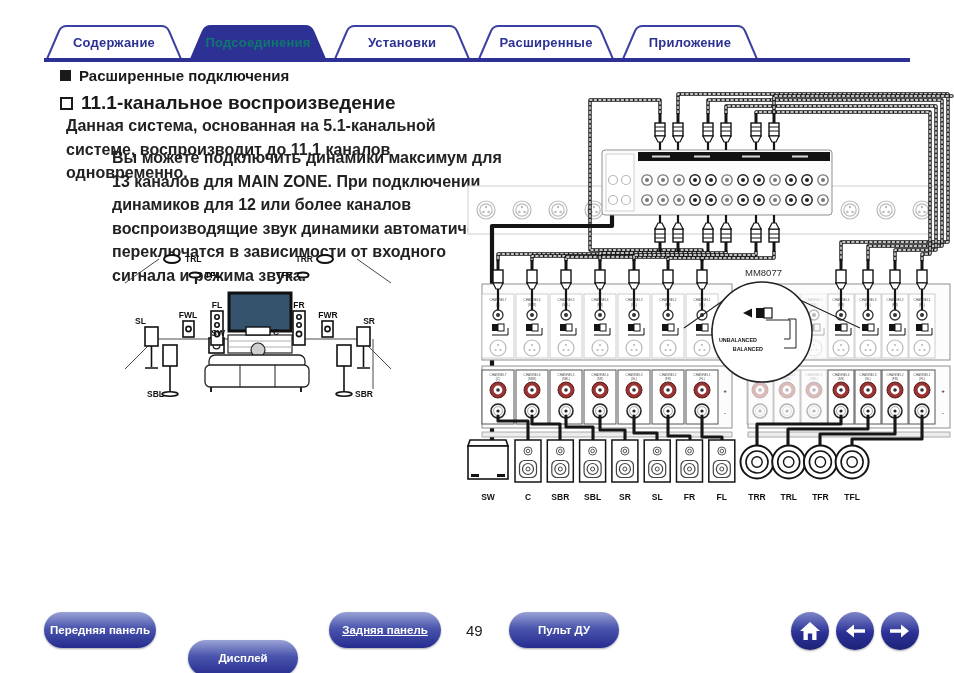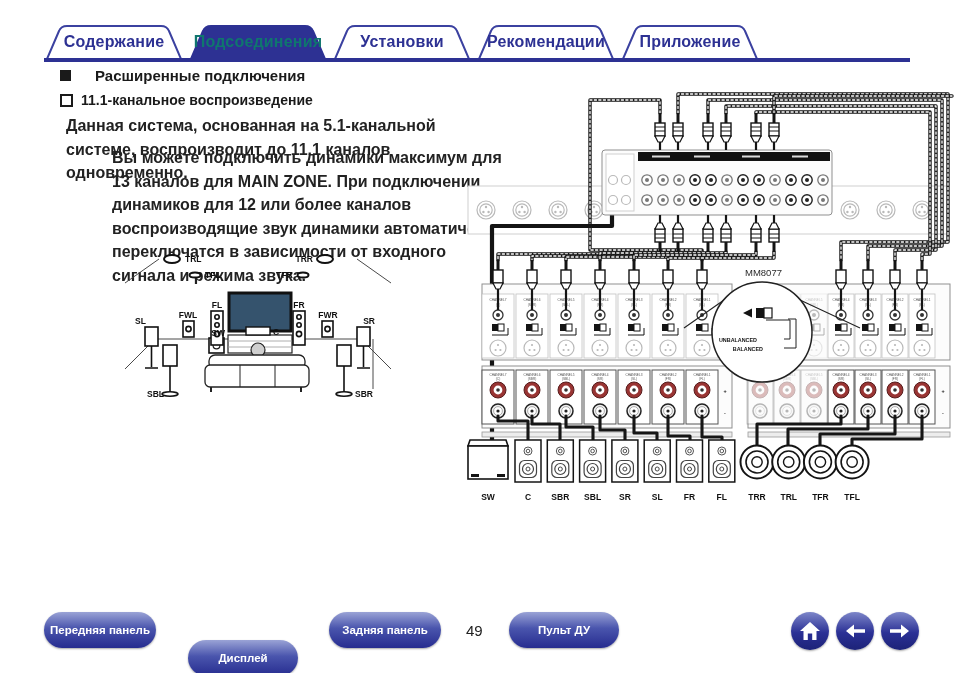--- a/index.html
+++ b/index.html
@@ -5,27 +5,27 @@
   html,body{margin:0;padding:0;background:#fff;}
   body{width:954px;height:673px;position:relative;overflow:hidden;
        font-family:"Liberation Sans","DejaVu Sans",sans-serif;color:#1a1a1a;}
   
   .tabbar{position:absolute;left:44px;top:25px;width:866px;height:34px;display:flex;gap:4px;}
   .tab{width:140px;height:34px;position:relative;flex:0 0 auto;cursor:pointer;}
   .tab svg{position:absolute;inset:0;width:100%;height:100%;}
   .tabshape{fill:#fff;stroke:#3b41a0;stroke-width:2;}
   .tab.active .tabshape{fill:#2d3193;stroke:#2d3193;}
   .tablabel{position:absolute;inset:0;display:flex;align-items:center;justify-content:center;
-            font-weight:bold;font-size:16px;color:#2d3193;letter-spacing:.2px;}
+            font-weight:bold;font-size:13px;color:#2d3193;letter-spacing:.2px;}
   .tab.active .tablabel{color:#0f766e;}
   .tabrule{position:absolute;left:44px;top:58px;width:866px;height:4px;background:#2d3193;}
   
-  .h1{position:absolute;left:60px;top:67px;font-size:15px;font-weight:bold;display:flex;align-items:center;gap:24px;}
+  .h1{position:absolute;left:60px;top:67px;font-size:15px;font-weight:bold;display:flex;align-items:center;gap:8px;}
   .h1 .sq{width:11px;height:11px;background:#1a1a1a;display:inline-block;}
-  .h2{position:absolute;left:60px;top:92px;font-size:14px;font-weight:bold;display:flex;align-items:center;gap:8px;}
+  .h2{position:absolute;left:60px;top:92px;font-size:19px;font-weight:bold;display:flex;align-items:center;gap:8px;}
   .h2 .osq{width:9px;height:9px;border:2px solid #1a1a1a;display:inline-block;}
   .para{position:absolute;left:66px;width:392px;font-size:16px;line-height:1.47;color:#222;font-weight:bold;}
   #para1{top:114px;}
   #para2{top:146px;margin-left:46px;}
   
   #room-svg{position:absolute;left:125px;top:237px;width:266px;height:192px;}
   #wiring-svg{position:absolute;left:462px;top:88px;width:492px;height:422px;}
   .ink{stroke:#1c1c1c;fill:none;stroke-width:1.2;}
   .thin{stroke:#4a4a4a;fill:none;stroke-width:1;}
   .lbl{font-weight:bold;font-size:8.5px;fill:#111;}
@@ -46,21 +46,21 @@
   .mm{font-size:9.5px;fill:#2b2b2b;}
   .slbl{font-weight:bold;font-size:8.5px;fill:#111;text-anchor:middle;}
   
   .fbtns{position:absolute;left:0;top:612px;width:916px;height:40px;padding-left:40px;}
   .fbtn{position:absolute;height:36px;border-radius:18px;color:#fff;font-weight:bold;font-size:11.5px;
         line-height:1.12;display:flex;align-items:center;justify-content:center;text-align:center;
         background:linear-gradient(180deg,#9aa3d6 0%,#4a55ad 45%,#262c8f 100%);
         box-shadow:0 1px 2px rgba(0,0,0,.35);cursor:pointer;padding:0 4px;box-sizing:border-box;}
   .fbtn:nth-child(1){left:44px;width:112px;}
   .fbtn:nth-child(2){left:188px;width:110px;margin-top:28px;}
-  .fbtn:nth-child(3){left:329px;width:112px;}
+  .fbtn:nth-child(3){left:329px;width:112px;text-decoration:underline;}
   .fbtn:nth-child(4){left:509px;width:110px;}
   .fbtn:nth-child(5){left:653px;width:110px;}
   .pageno{position:absolute;left:466px;top:622px;font-size:15px;color:#222;text-align:center;}
   .icons{position:absolute;left:791px;top:612px;display:flex;gap:7px;}
   .icobtn{width:38px;height:38px;border-radius:50%;display:flex;align-items:center;justify-content:center;
           background:linear-gradient(180deg,#7d86c9 0%,#2a3095 55%,#1d2378 100%);
           box-shadow:0 1px 2px rgba(0,0,0,.35);cursor:pointer;}
 </style>
 </head>
 <body>
@@ -82,21 +82,21 @@
     <div class="tab">
     <svg viewBox="0 0 140 34" preserveAspectRatio="none">
       <path class="tabshape" d="M3,34 L15,6 Q17,1 23,1 L117,1 Q123,1 125,6 L137,34 Z"></path>
     </svg>
     <span class="tablabel">Установки</span>
   </div>
     <div class="tab">
     <svg viewBox="0 0 140 34" preserveAspectRatio="none">
       <path class="tabshape" d="M3,34 L15,6 Q17,1 23,1 L117,1 Q123,1 125,6 L137,34 Z"></path>
     </svg>
-    <span class="tablabel">Рекомендации</span>
+    <span class="tablabel">Расширенные</span>
   </div>
     <div class="tab">
     <svg viewBox="0 0 140 34" preserveAspectRatio="none">
       <path class="tabshape" d="M3,34 L15,6 Q17,1 23,1 L117,1 Q123,1 125,6 L137,34 Z"></path>
     </svg>
     <span class="tablabel">Приложение</span>
   </div>
   </div>
 <div class="tabrule"></div>
 

